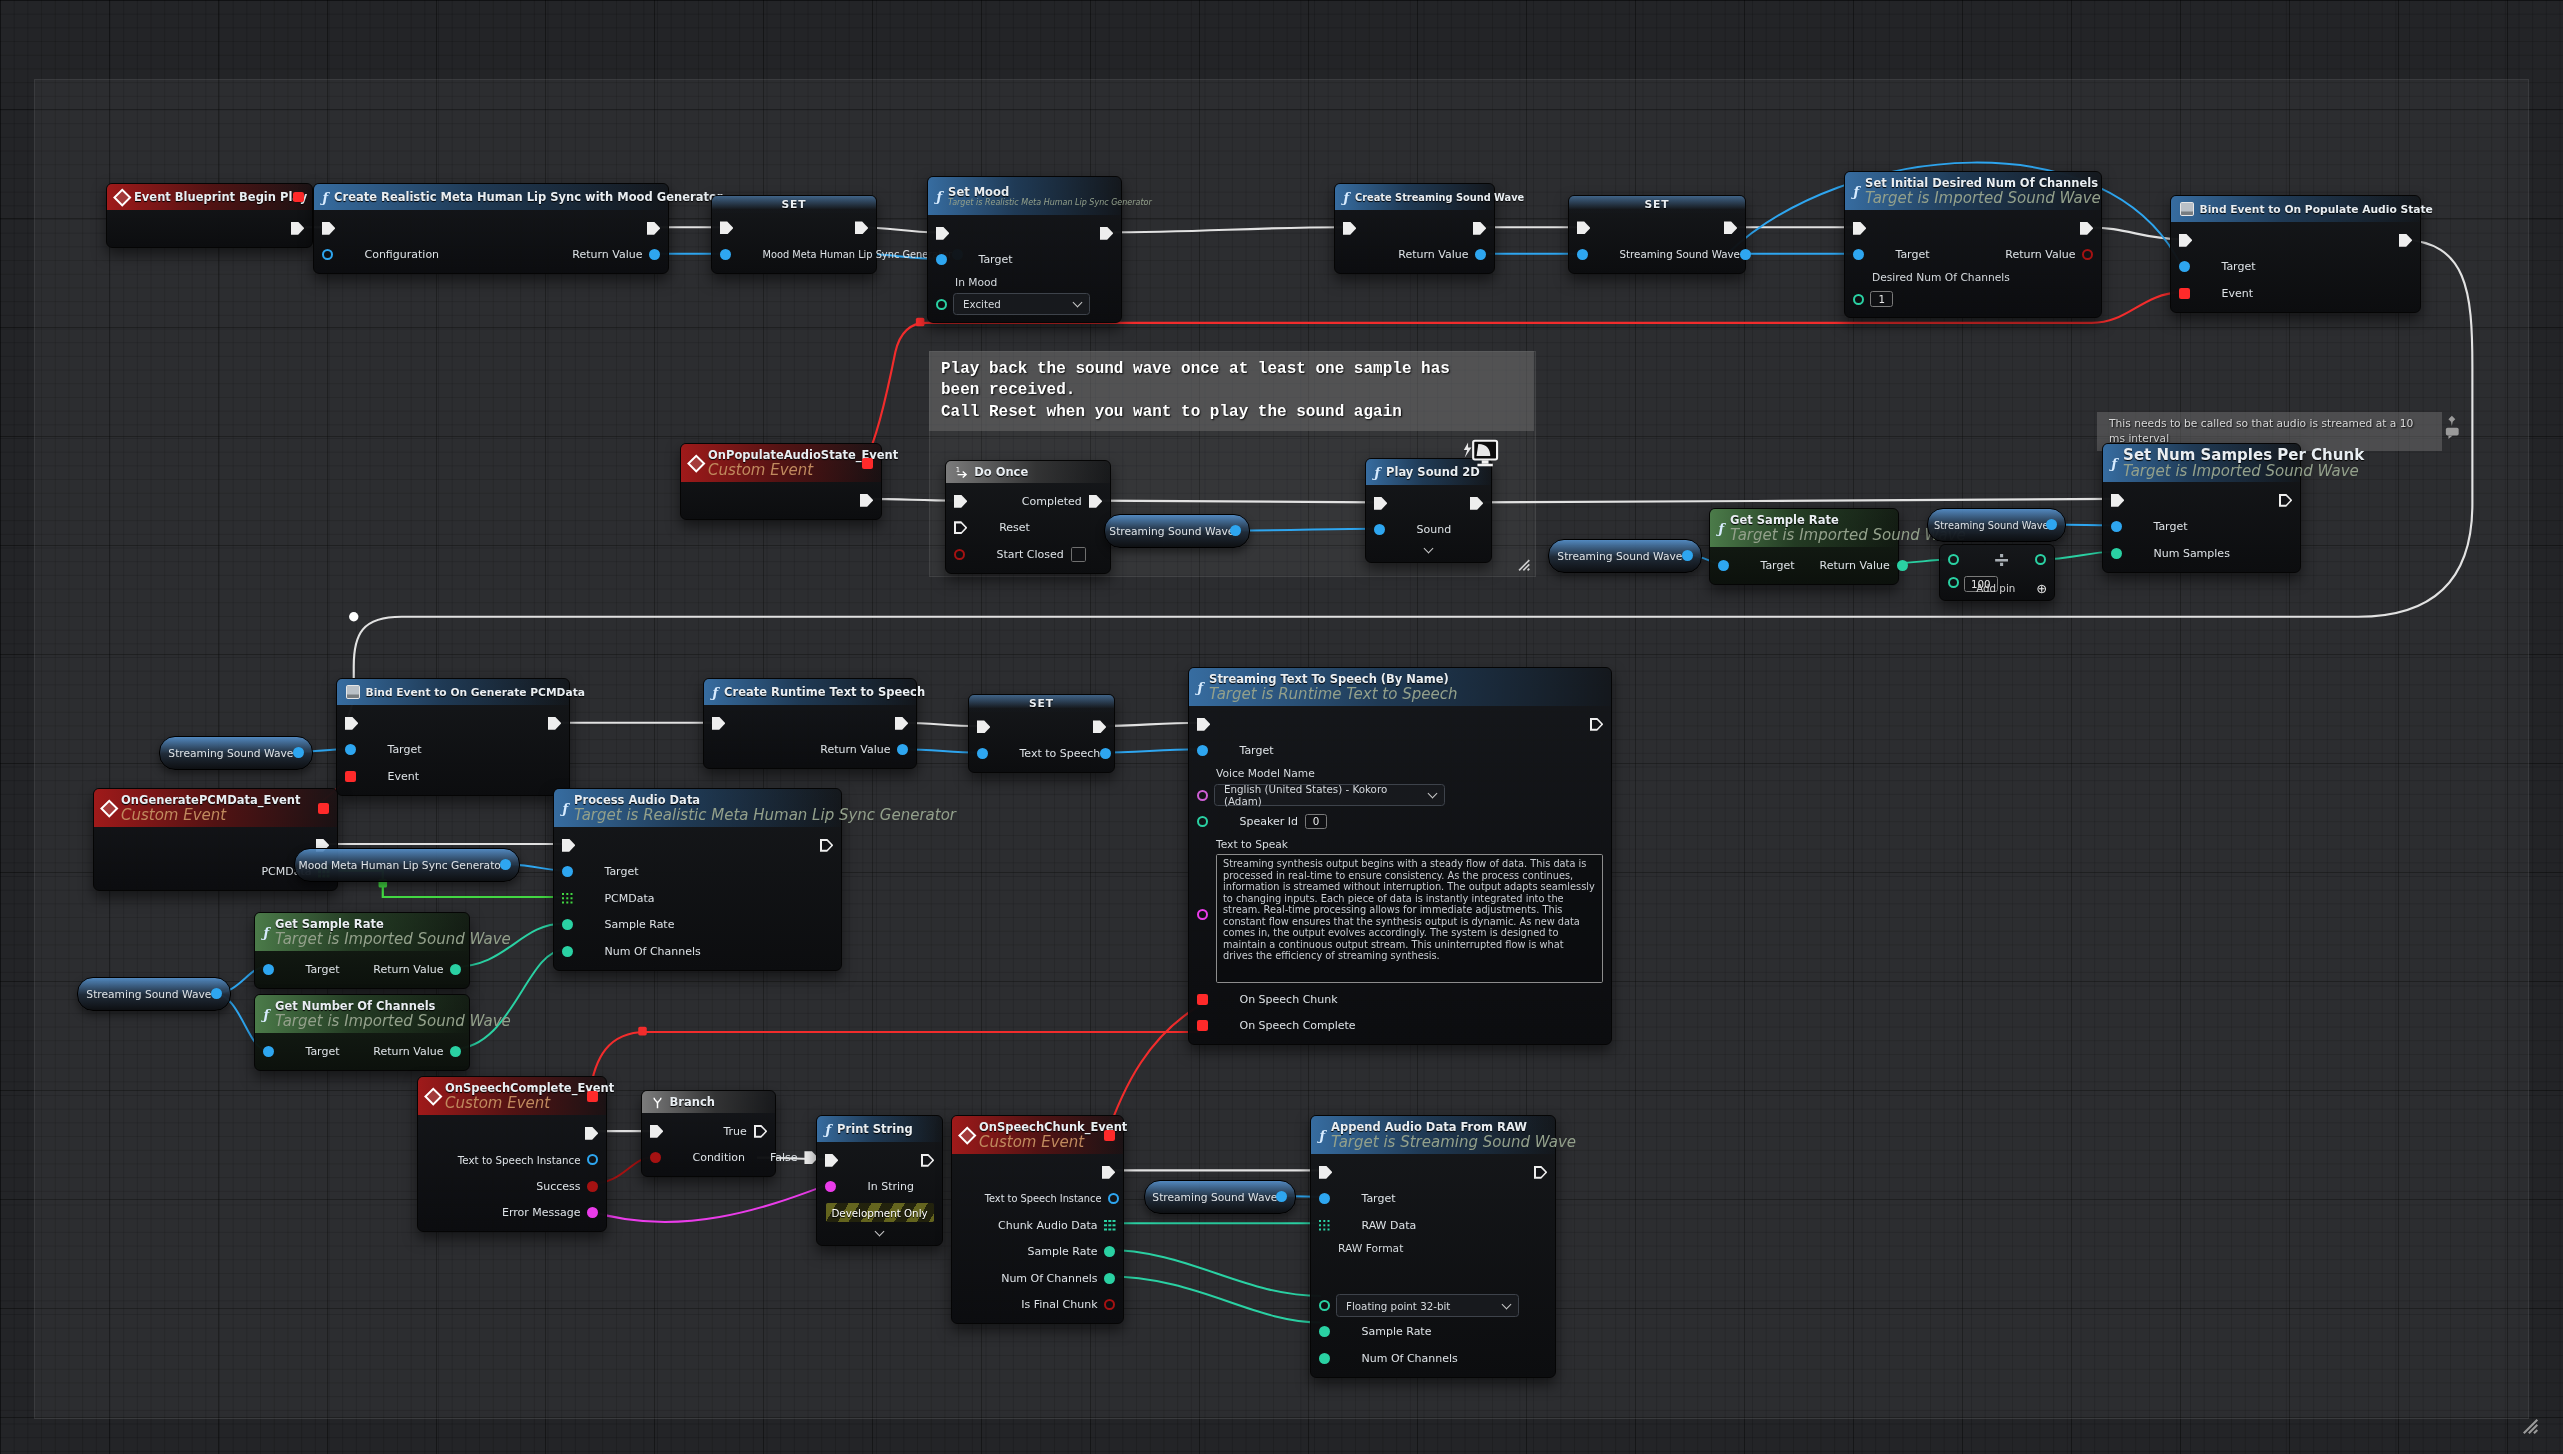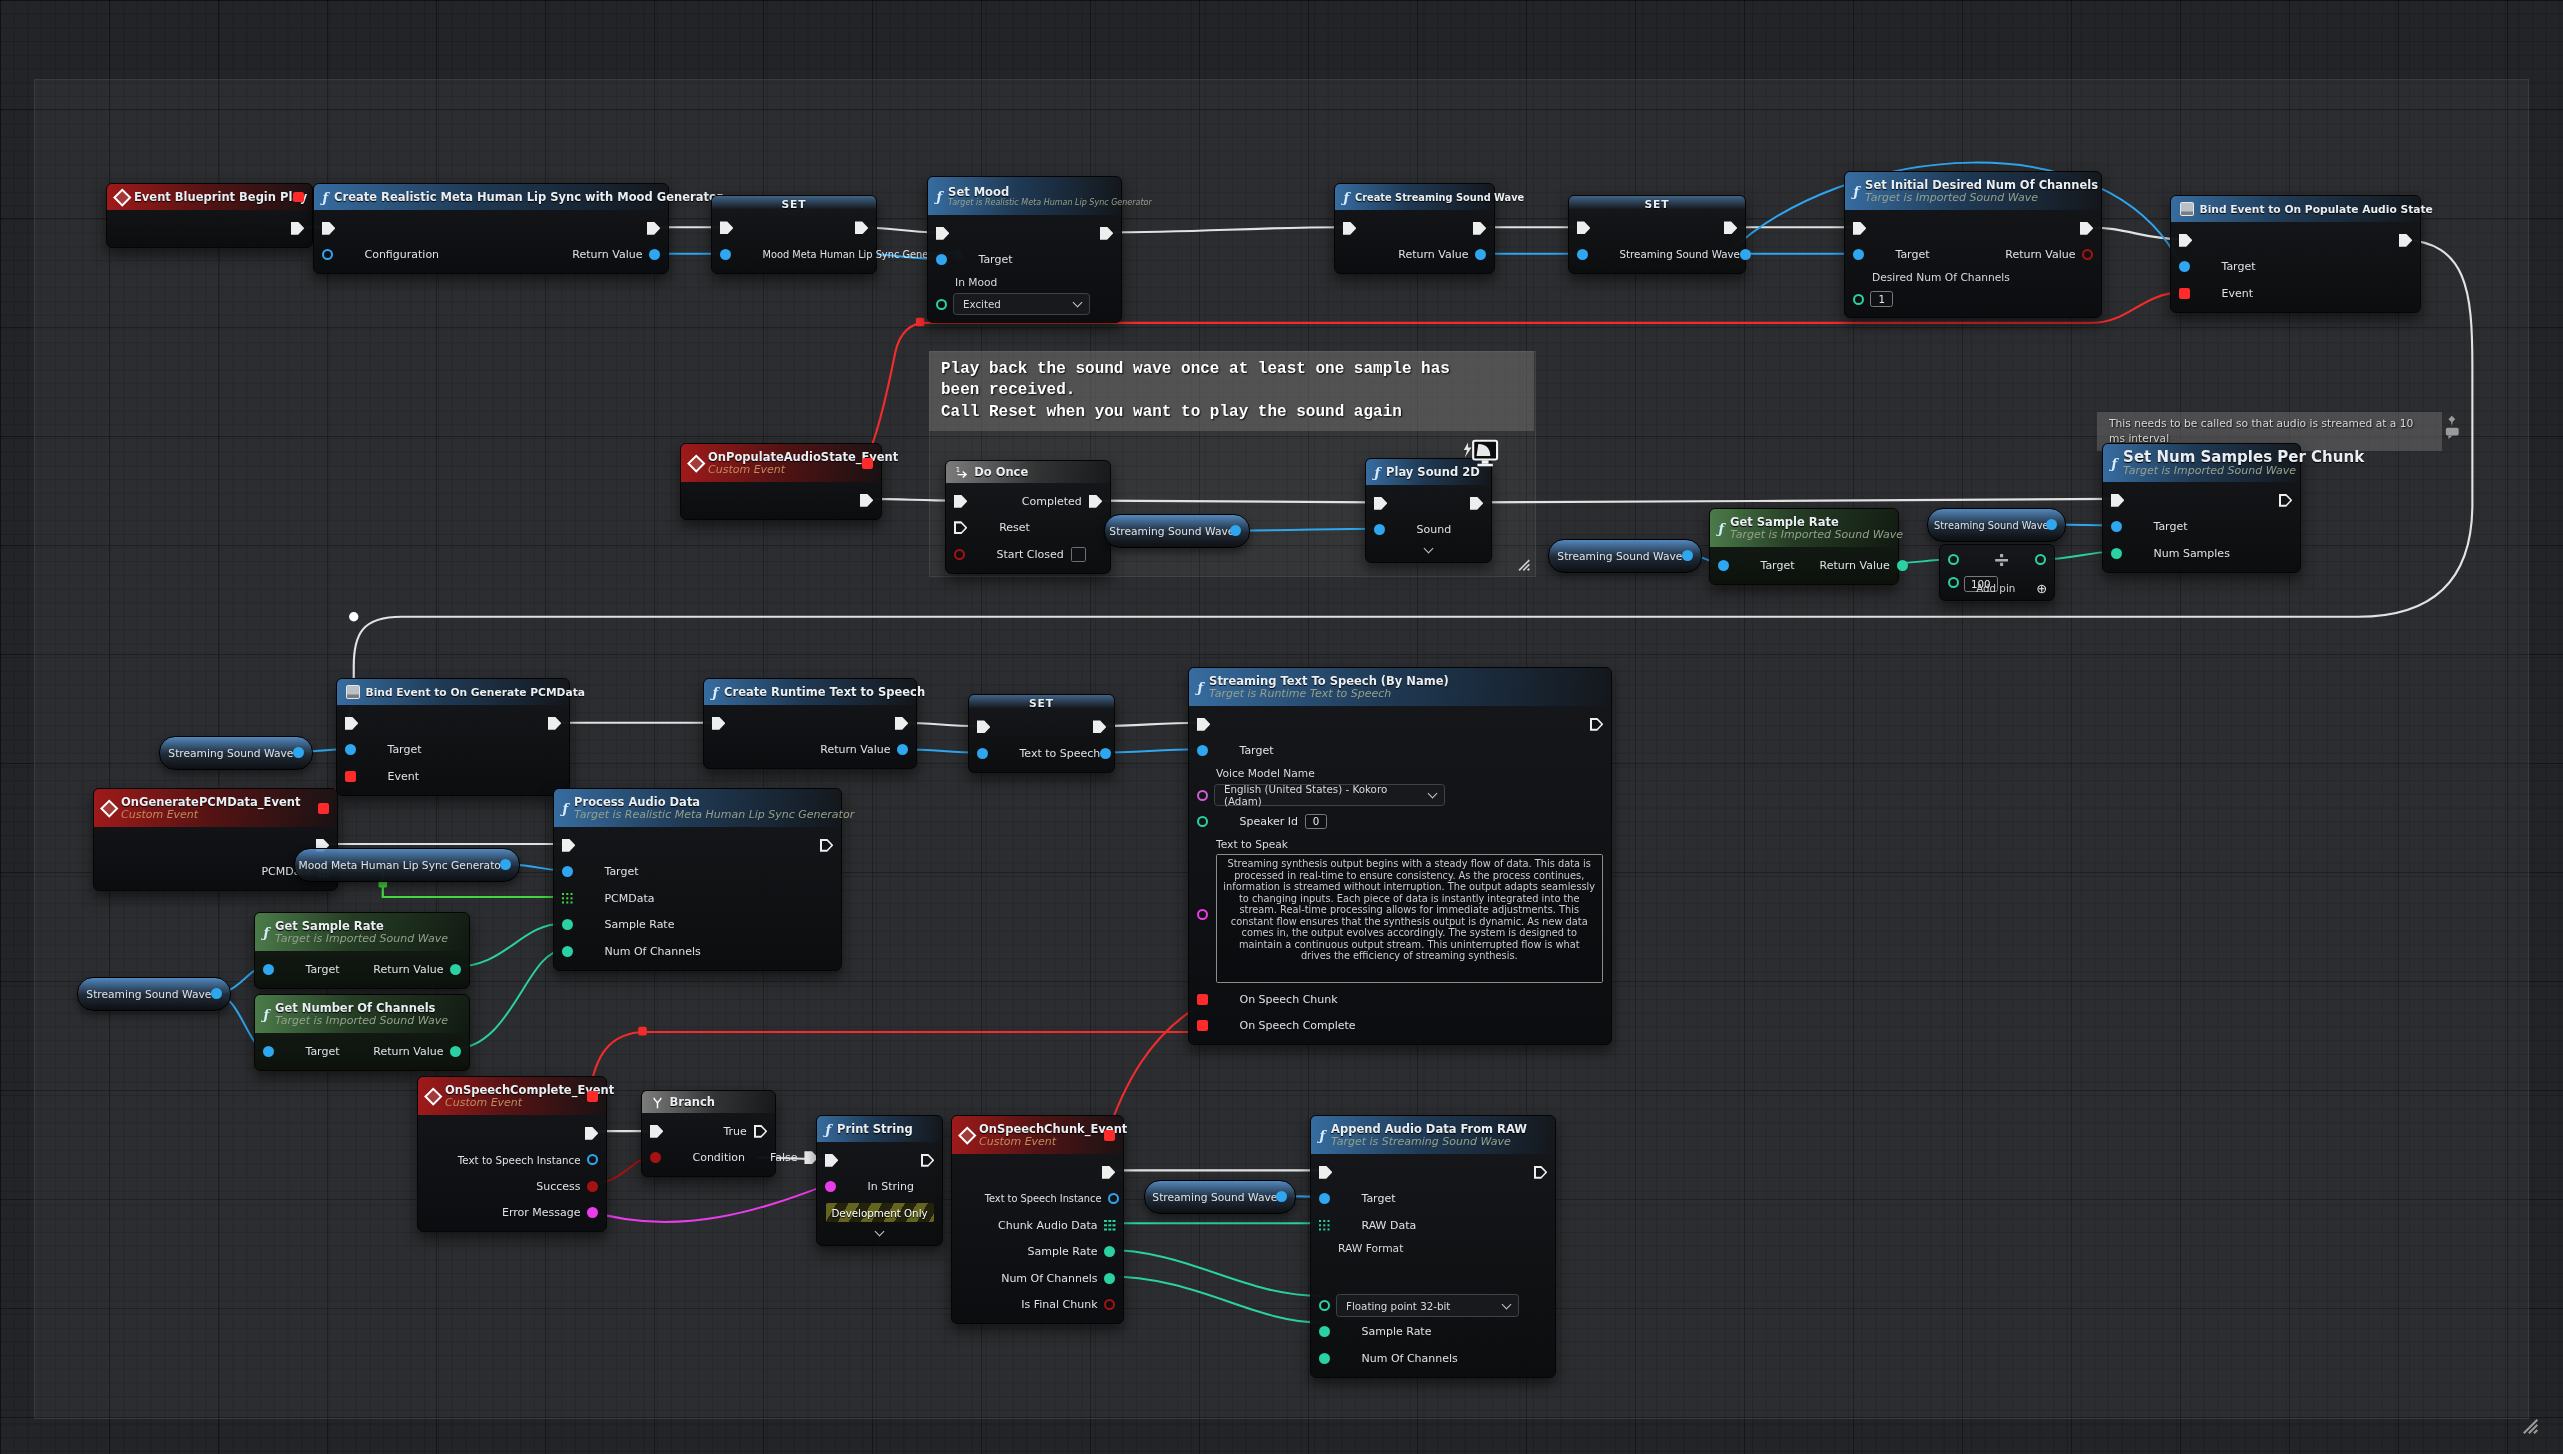--- a/index.html
+++ b/index.html
@@ -15,21 +15,21 @@
   .comment{position:absolute;background:rgba(255,255,255,.045);border:0.9px solid rgba(255,255,255,.07);z-index:0;}
   .chd{background:rgba(118,118,118,.45);color:#fff;font-weight:bold;padding:7.7px 12px;text-shadow:0.9px 0.9px 1.7px rgba(0,0,0,.9);white-space:pre-line;line-height:1.35;}
   .node{position:absolute;border-radius:6px;border:0.9px solid #050505;z-index:3;
     background:linear-gradient(180deg,rgba(21,23,26,.97),rgba(11,12,14,.97));
     box-shadow:0 6.8px 13.7px rgba(0,0,0,.5);}
   .node.pure{background:linear-gradient(180deg,rgba(22,32,22,.97),rgba(11,16,11,.97));}
   .hdr{display:flex;align-items:center;gap:6px;padding:0 8.5px;border-radius:5.1px 5.1px 0 0;position:relative;}
   .hdr.h1{height:26px;} .hdr.h2{height:38px;}
   .t{font-size:11.5px;font-weight:bold;color:#e9eef2;text-shadow:0 0.9px 0.9px #000;white-space:nowrap;}
   .tw{line-height:1.1;}
-  .sub{display:block;font-weight:normal;font-style:italic;color:#93a08b;font-size:11px;white-space:nowrap;}
+  .sub{display:block;font-weight:normal;font-style:italic;color:#93a08b;font-size:15px;white-space:nowrap;}
   .hdr-fn{background:linear-gradient(90deg,rgba(56,112,166,.96),rgba(34,68,102,.78) 45%,rgba(18,26,34,.30));}
   .hdr-pure{background:linear-gradient(90deg,rgba(78,128,76,.95),rgba(42,72,42,.72) 45%,rgba(16,26,16,.28));}
   .hdr-event{background:linear-gradient(90deg,rgba(164,26,26,.97),rgba(96,18,18,.82) 50%,rgba(40,12,12,.35));}
   .hdr-event .sub{color:#c08a5e;}
   .hdr-macro{background:linear-gradient(90deg,rgba(132,132,132,.92),rgba(62,62,62,.72) 55%,rgba(32,32,32,.30));}
   .hdr-set{height:17px;justify-content:center;background:linear-gradient(180deg,rgba(92,150,208,.6),rgba(22,28,36,.12) 80%);}
   .hdr-set .t{font-size:10.7px;letter-spacing:0.9px;}
   .body{padding:5.1px 0;}
   .row{height:26.5px;display:flex;align-items:center;padding:0 7.7px;position:relative;}
   .l{display:flex;align-items:center;gap:6.8px;}
@@ -61,21 +61,21 @@
   .striped{margin:3.4px 8.5px;height:19px;display:flex;align-items:center;justify-content:center;font-size:10.3px;color:#fff;text-shadow:0 0.9px 0.9px #000;
     background:repeating-linear-gradient(120deg,rgba(170,170,40,.55) 0 9.4px,rgba(38,38,12,.85) 9.4px 19.7px);border-radius:1.7px;}
   .expander{display:flex;justify-content:center;padding:1.7px 0 5.1px;}
   .grip{position:absolute;z-index:4;}
   svg.wires{position:absolute;left:0;top:0;z-index:2;}
   svg.wires path{fill:none;}
   .divglyph{position:absolute;font-size:20.5px;font-weight:bold;color:#a9afb5;}
   .addpin{position:absolute;font-size:10.3px;color:#d2d2d2;display:flex;align-items:center;gap:21px;}
   .oplus{font-size:13px;color:#e8e8e8;}
   .txtarea{margin:1.7px 8.5px 3.4px 27px;border:0.9px solid #8d8d8d;background:rgba(10,11,13,.55);color:#c7cbd0;font-size:9.8px;line-height:1.18;padding:2.6px 6px;border-radius:1.7px;}
-  .relwrap{position:relative;text-align:center;}
+  .relwrap{position:relative;}
   .relwrap>.cpin{position:absolute;left:7.7px;top:55px;}
 </style>
 </head>
 <body>
 
 <div id="canvas">
 
   <div class="comment" style="left:34px;top:79px;width:2493px;height:1338px;"></div>
 
   <div class="comment" style="left:929px;top:351px;width:605px;height:224px;z-index:1;"></div>

